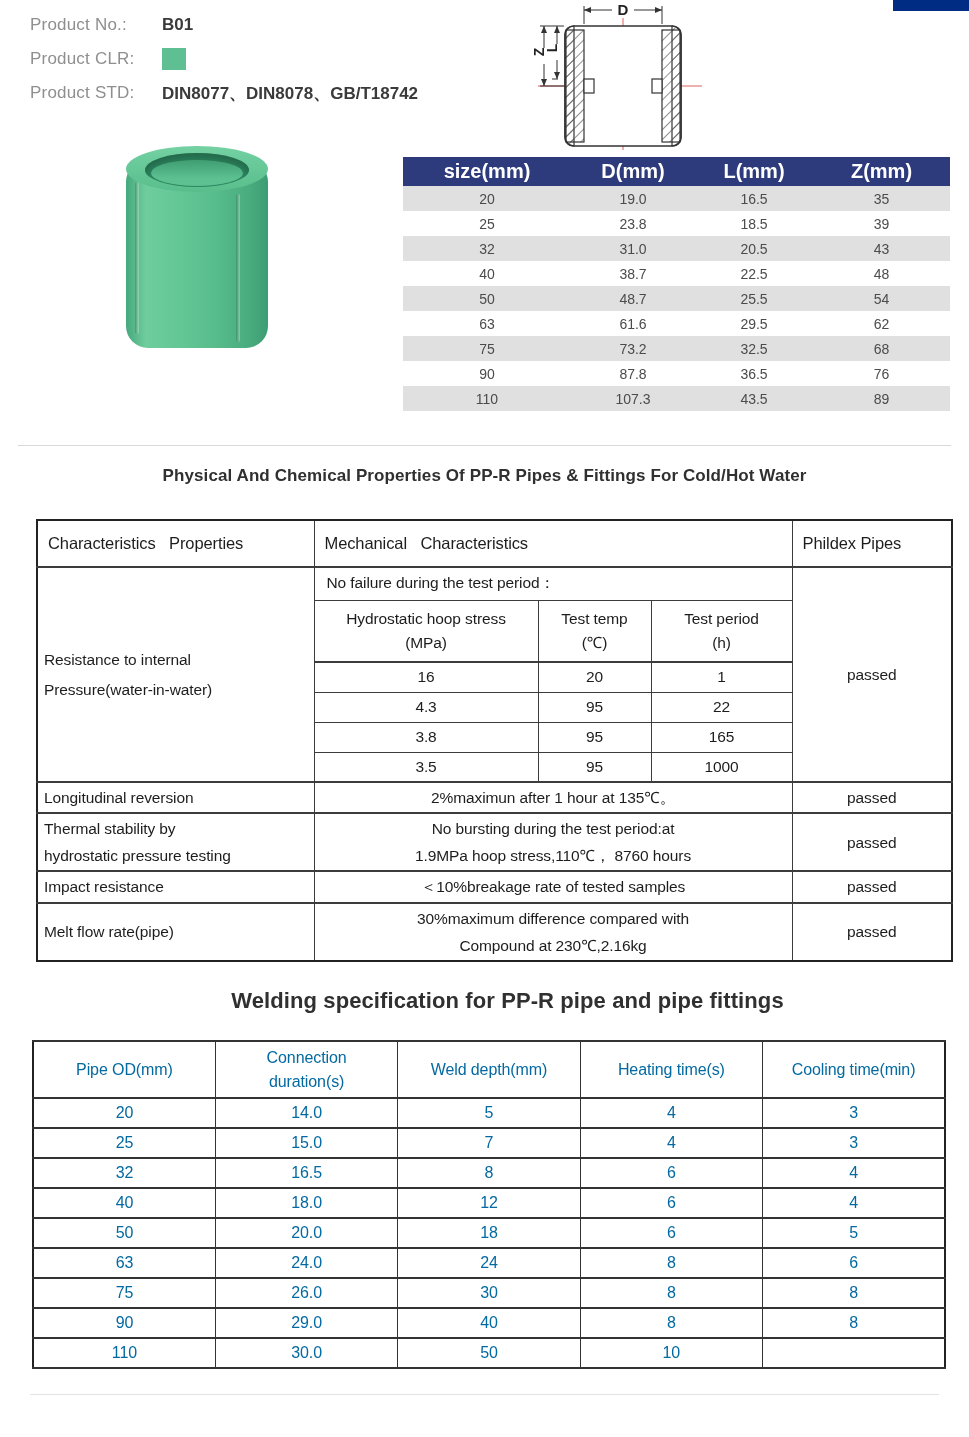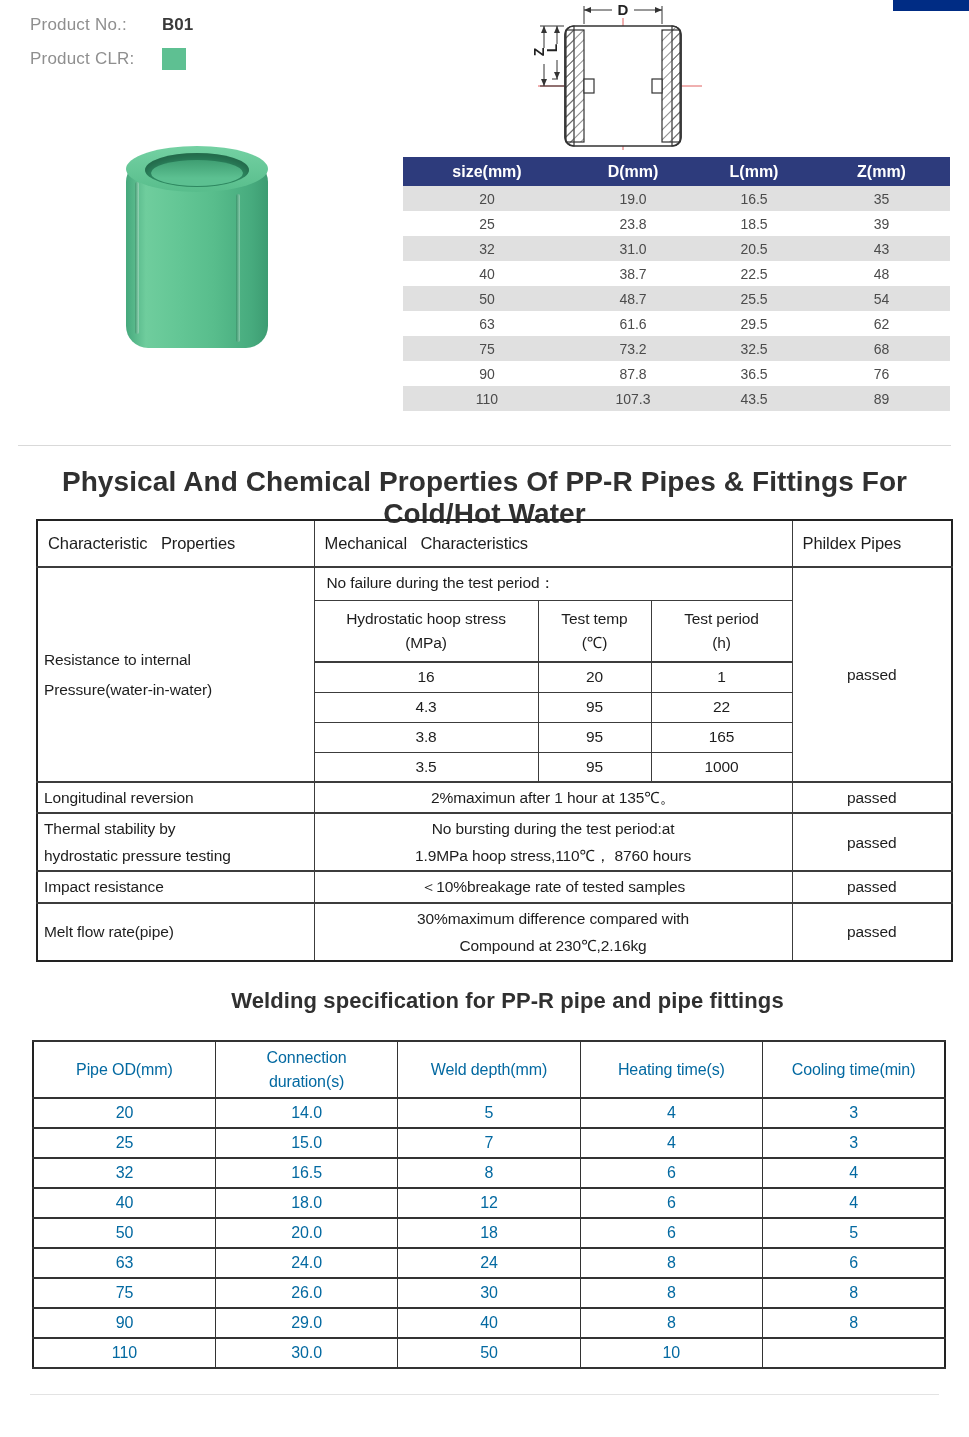--- a/index.html
+++ b/index.html
@@ -32,33 +32,33 @@
       background: #2e8a62; box-shadow: inset 0 6px 8px rgba(0,0,0,0.25); }
   .coupling .bore-face { position: absolute; left: 6px; top: 7px; width: 92px; height: 26px; border-radius: 50%;
       background: linear-gradient(180deg, #3f9e72, #5cc091 70%); }
   .coupling .seam { position: absolute; width: 4px; top: 36px; height: 152px;
       background: linear-gradient(90deg, rgba(0,60,35,0.25), rgba(255,255,255,0.35)); border-radius: 3px; }
   .seam.s1 { left: 9px; }
   .seam.s2 { left: 110px; top: 48px; height: 148px; }
 
   
   .size-table { position: absolute; left: 403px; top: 157px; width: 547px; border-collapse: collapse; table-layout: fixed; }
-  .size-table th { height: 29px; font-size: 16px; font-weight: bold; color: #fff; text-align: center; }
+  .size-table th { height: 29px; font-size: 20px; font-weight: bold; color: #fff; text-align: center; }
   .size-table thead tr { background: #2d3b7c; }
   .size-table td { height: 25px; font-size: 14px; color: #4b4b4b; text-align: center; }
   .size-table tbody tr:nth-child(odd) { background: #e0e0e0; }
 
   
   .divider { position: absolute; left: 18px; right: 18px; height: 1px; background: #d9d9d9; }
   .divider.d1 { top: 445px; }
   .divider.d2 { top: 1394px; left: 30px; right: 30px; background: #e3e3e3; }
 
   
   .heading { position: absolute; left: 0; width: 969px; text-align: center; font-weight: bold; color: #303030; letter-spacing: 0.1px; }
-  .heading.h1 { top: 466px; font-size: 28px; }
+  .heading.h1 { top: 466px; font-size: 17px; }
   .heading.h2 { top: 988px; font-size: 22px; padding-left: 46px; }
 
   
   .props { position: absolute; left: 36px; top: 519px; width: 915px; border-collapse: collapse; table-layout: fixed;
       font-size: 15.5px; color: #1d1d1d; letter-spacing: -0.1px; }
   .props td, .props th { border: 1px solid #3c3c3c; font-weight: normal; vertical-align: middle; }
   .props { border: 2px solid #222; }
   .props .hdr td { height: 47px; text-align: left; padding-left: 10px; font-size: 16.5px; white-space: pre-wrap; border-bottom-width: 2px; }
   .props .namecell { text-align: left; padding-left: 6px; line-height: 1.9; }
   .props .c { text-align: center; }
@@ -85,20 +85,24 @@
   <div class="corner-bar"></div>
 
   <div class="info">
     <div class="info-row">
       <span class="info-label">Product No.:</span>
       <span class="info-value">B01</span>
     </div>
     <div class="info-row">
       <span class="info-label">Product CLR:</span>
       <span class="swatch" style="background: rgb(94, 192, 146);"></span>
+    </div>
+    <div class="info-row">
+      <span class="info-label">Product STD:</span>
+      <span class="info-value">DIN8077、DIN8078、GB/T18742</span>
     </div>
   </div>
 
   <div class="drawing">
     <svg width="188" height="152" viewBox="0 0 188 152">
       <defs>
         <pattern id="hatch" width="7" height="7" patternTransform="rotate(45)" patternUnits="userSpaceOnUse">
           <line x1="0" y1="0" x2="0" y2="7" stroke="#555" stroke-width="1.3"></line>
         </pattern>
       </defs>
@@ -232,21 +236,21 @@
   <table class="props">
     <colgroup>
         <col style="width:277px">
         <col style="width:224px">
         <col style="width:113px">
         <col style="width:141px">
         <col style="width:160px">
       </colgroup>
     <tbody>
         <tr class="hdr">
-      <td>Characteristic   Properties</td>
+      <td>Characteristics   Properties</td>
       <td colspan="3">Mechanical   Characteristics</td>
       <td>Phildex Pipes</td>
     </tr>
     <tr>
       <td rowspan="6" class="namecell">
         <div>Resistance to internal</div>
         <div>Pressure(water-in-water)</div>
       </td>
       <td colspan="3" class="nofail">No failure during the test period：</td>
       <td rowspan="6" class="c">passed</td>

